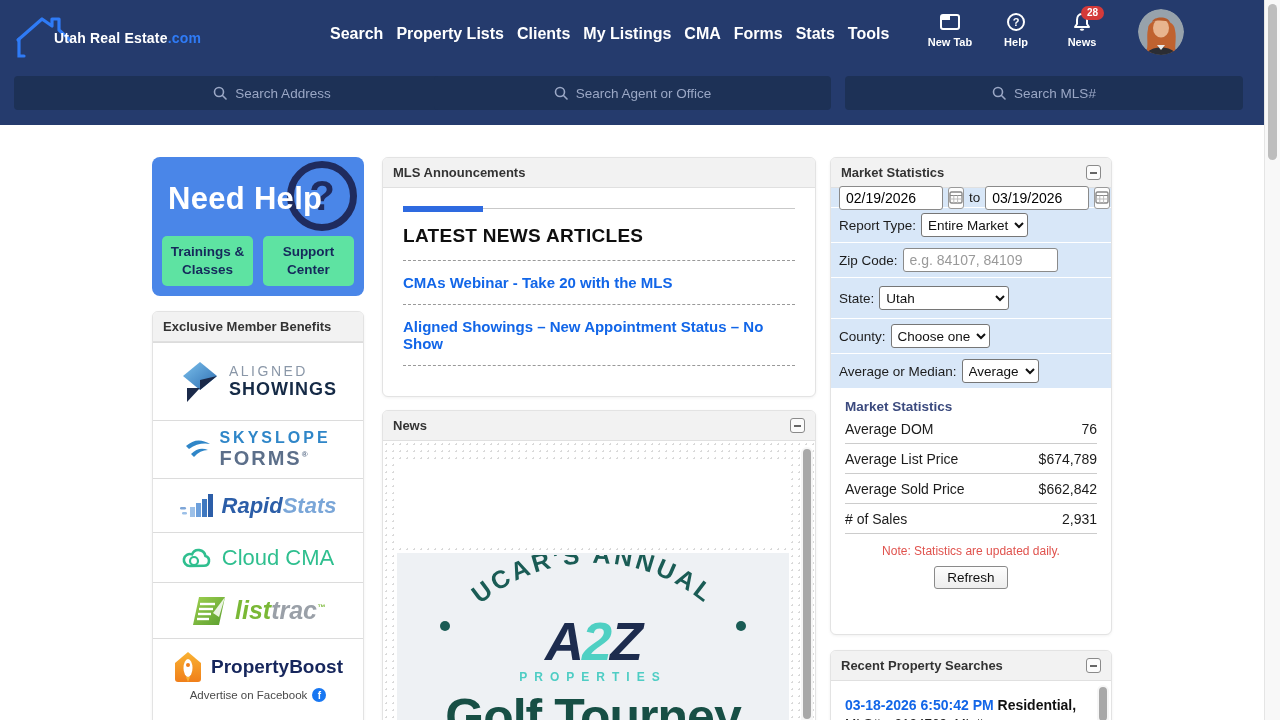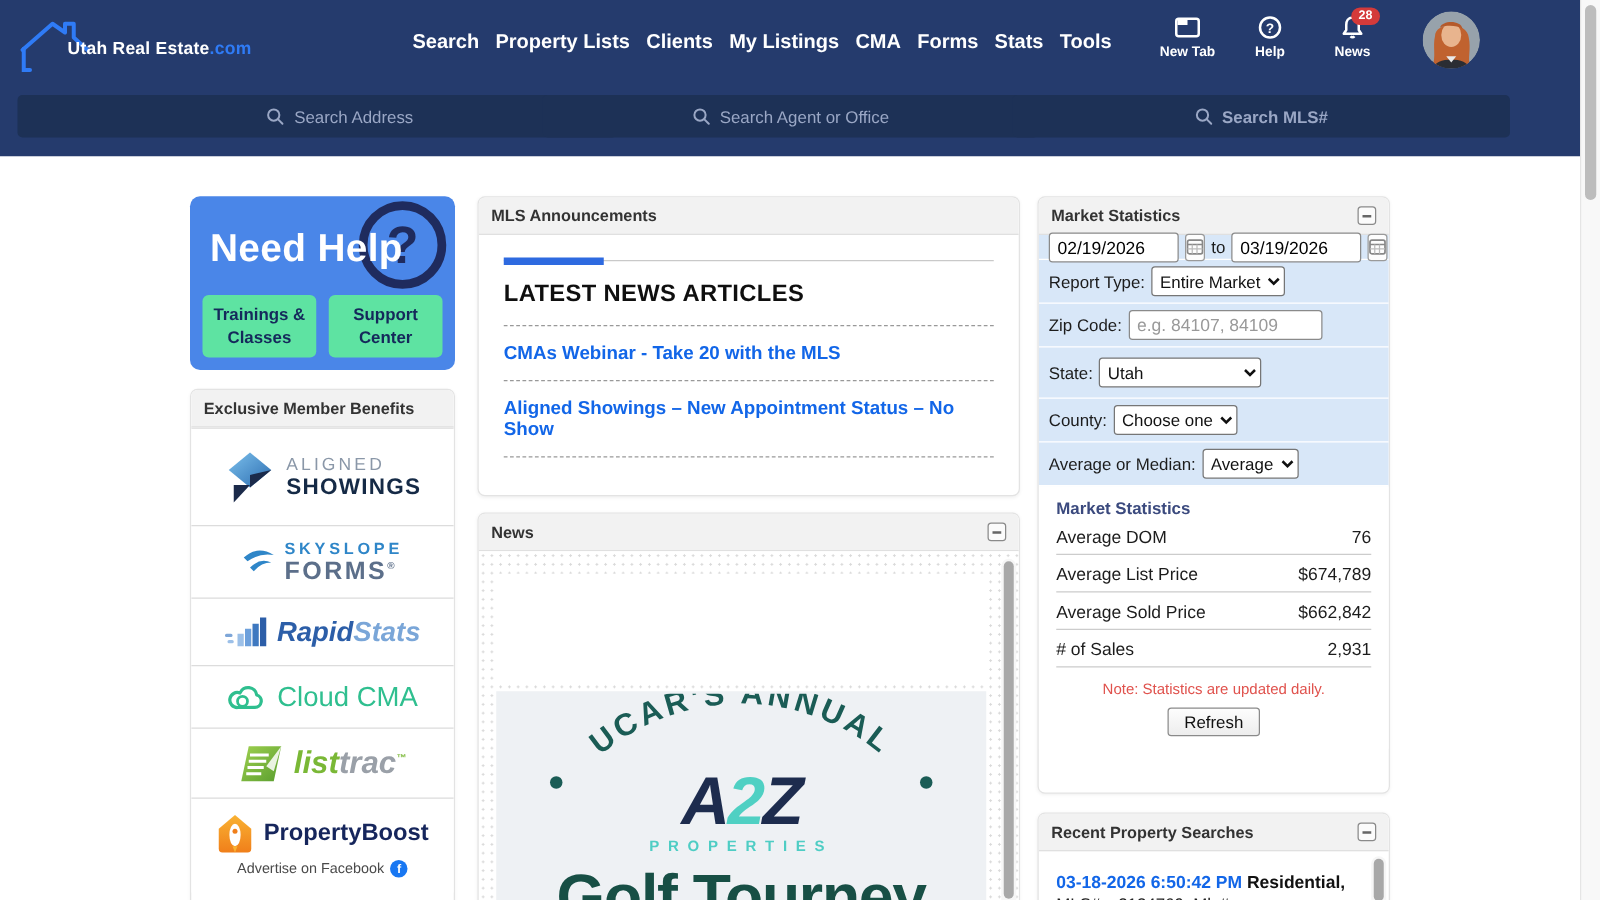--- a/index.html
+++ b/index.html
@@ -20,21 +20,21 @@
   .action .lbl { color:#fff; font-size:11px; font-weight:700; white-space:nowrap; }
   .badge { position:absolute; top:-6px; right:2px; background:#d43a3a; color:#fff; font-size:10px; font-weight:700; border-radius:9px; padding:2px 6px; line-height:1; }
   .avatar { position:absolute; right:-14px; top:-3px; width:46px; height:46px; border-radius:50%; overflow:hidden; cursor:pointer; }
   .nav-actions { padding-right:52px; }
 
   
   .searchfield { position:absolute; top:76px; height:34px; background:#1d3156; border-radius:4px; display:flex; align-items:center; justify-content:center; gap:8px; cursor:text; }
   .searchfield .ph { color:#9aa7c5; font-size:13.5px; }
   #sf1 { left:14px;  width:480px;padding-left:36px; }
   #sf2 { left:434px; width:397px; }
-  #sf3 { left:810px; width:398px;font-weight:bold; }
+  #sf3 { left:845px; width:398px; }
 
   
   .card { position:absolute; background:#fff; border:1px solid #e3e3e3; border-radius:6px; box-shadow:0 1px 3px rgba(0,0,0,.06); overflow:hidden; }
   .card-header { height:30px; background:#f2f2f2; border-bottom:1px solid #e0e0e0; display:flex; align-items:center; justify-content:space-between; padding:0 10px; }
   .card-header .title { font-size:13px; font-weight:700; color:#333; }
   .collapse-btn { width:15px; height:15px; border:1px solid #8a8a8a; border-radius:3px; background:#fbfbfb; position:relative; cursor:pointer; }
   .collapse-btn::after { content:""; position:absolute; left:3px; right:3px; top:6px; height:1.5px; background:#666; }
 
   
   .needhelp { position:absolute; left:152px; top:157px; width:212px; height:139px; background:#4a86e8; border-radius:8px; }
@@ -45,21 +45,21 @@
 
   .benefits { left:152px; top:311px; width:212px; height:420px; }
   .brow { display:flex; flex-direction:column; align-items:center; justify-content:center; border-top:1px solid #dcdcdc; cursor:pointer; background:#fff; }
   .brow:first-of-type { border-top:none; }
   .logo-line { display:flex; align-items:center; gap:8px; }
   
   .al-text .t1 { display:block; font-size:14px; letter-spacing:2.5px; color:#8a97a8; }
   .al-text .t2 { display:block; font-size:18px; font-weight:800; letter-spacing:1px; color:#152a46; }
   
   .sk-text { text-align:left; }
-  .sk-text .t1 { display:block; font-size:13px; letter-spacing:3px; color:#2f86c8; font-weight:600; }
+  .sk-text .t1 { display:block; font-size:16px; letter-spacing:3px; color:#2f86c8; font-weight:600; }
   .sk-text .t2 { display:block; font-size:20px; letter-spacing:2px; color:#5c6f8a; font-weight:600; }
   .sk-text sup { font-size:8px; color:#5c6f8a; }
   
   .rp-text { font-size:22px; font-style:italic; }
   .rp-text .p1 { font-weight:800; color:#2c5ea8; }
   .rp-text .p2 { font-weight:600; color:#7aa6d8; }
   
   .cc-text { font-size:22px; font-weight:400; color:#2fbf8f; }
   
   .lt-text { font-size:25px; font-style:italic; font-weight:800; }

